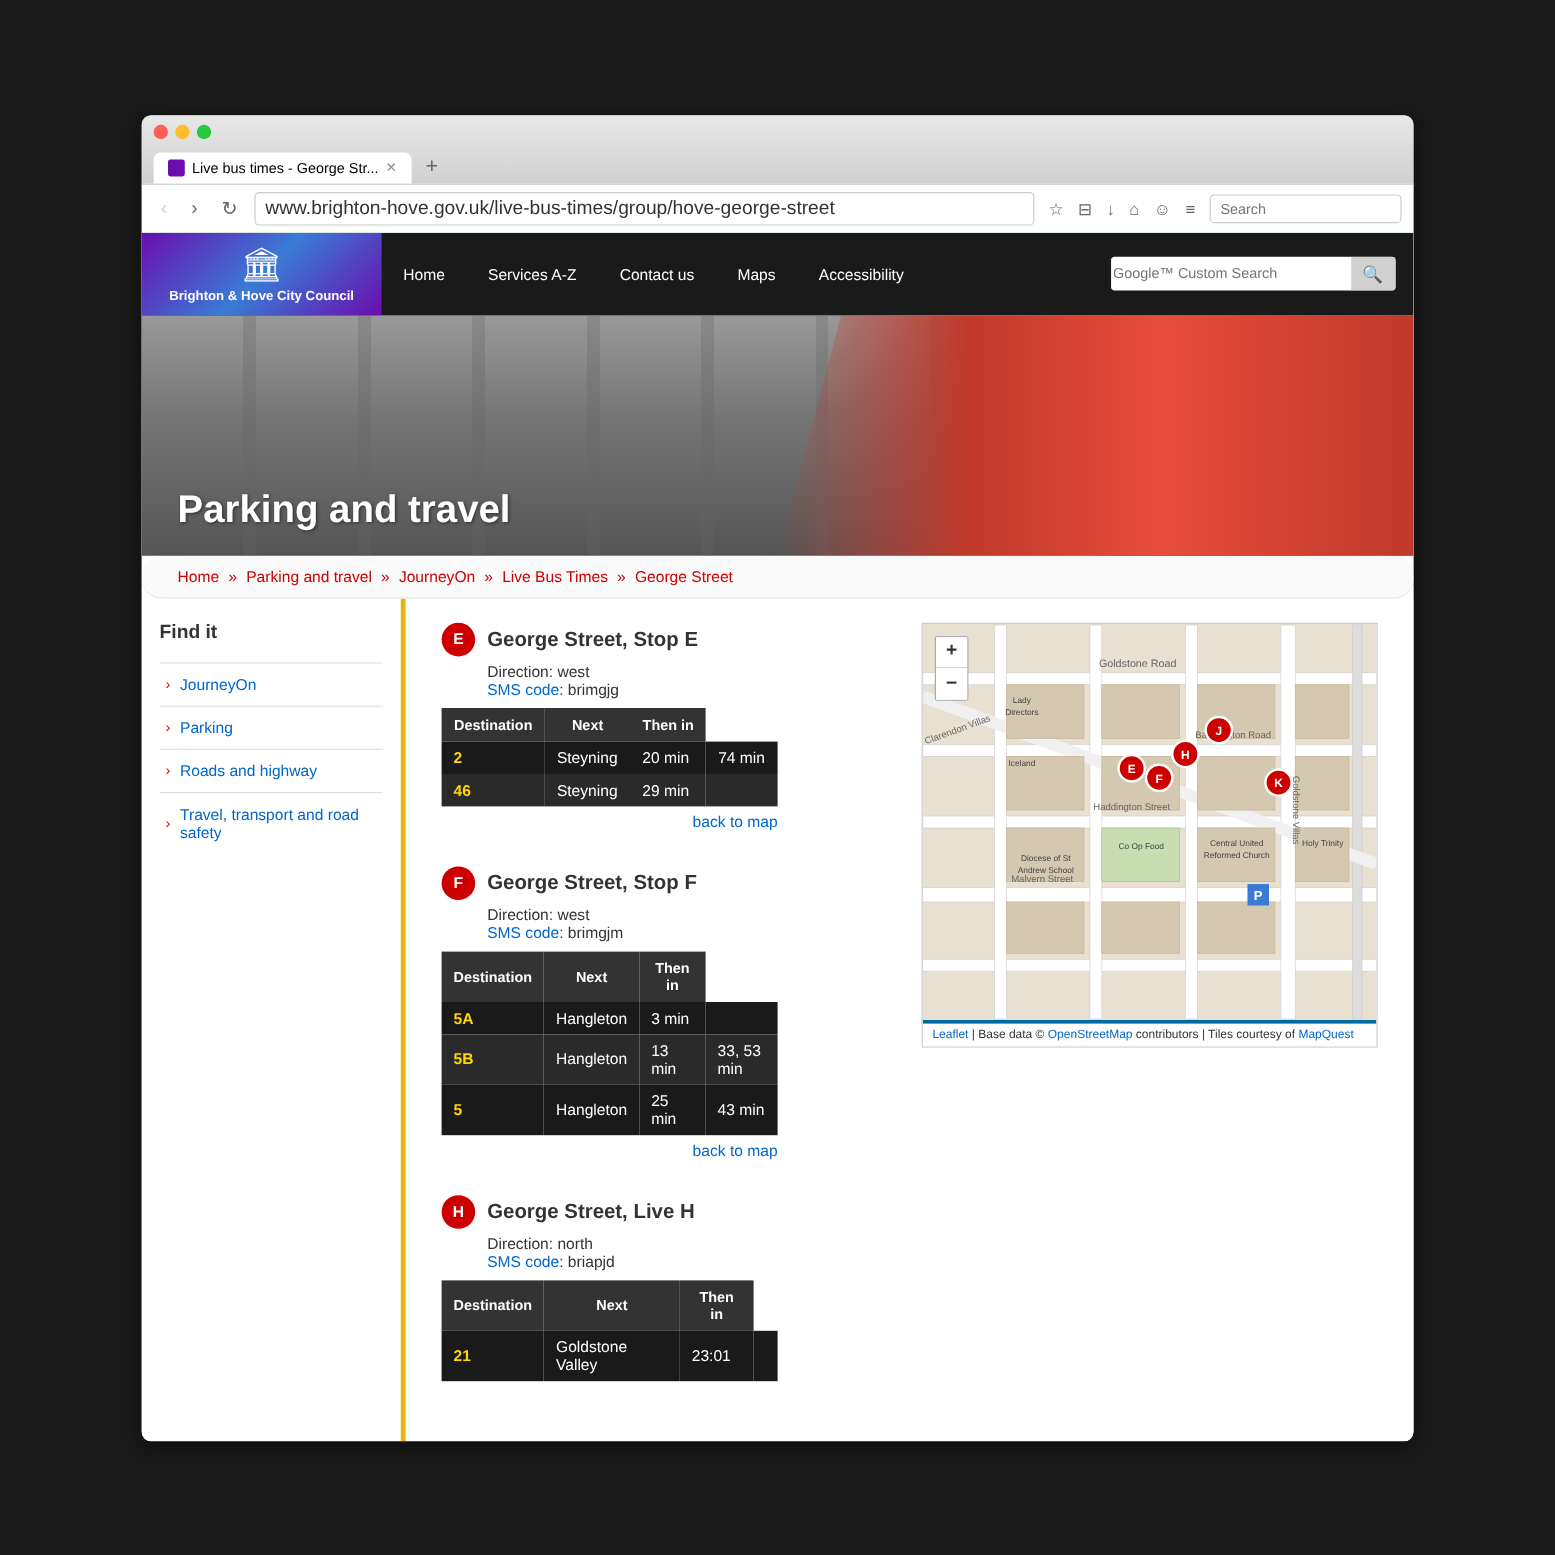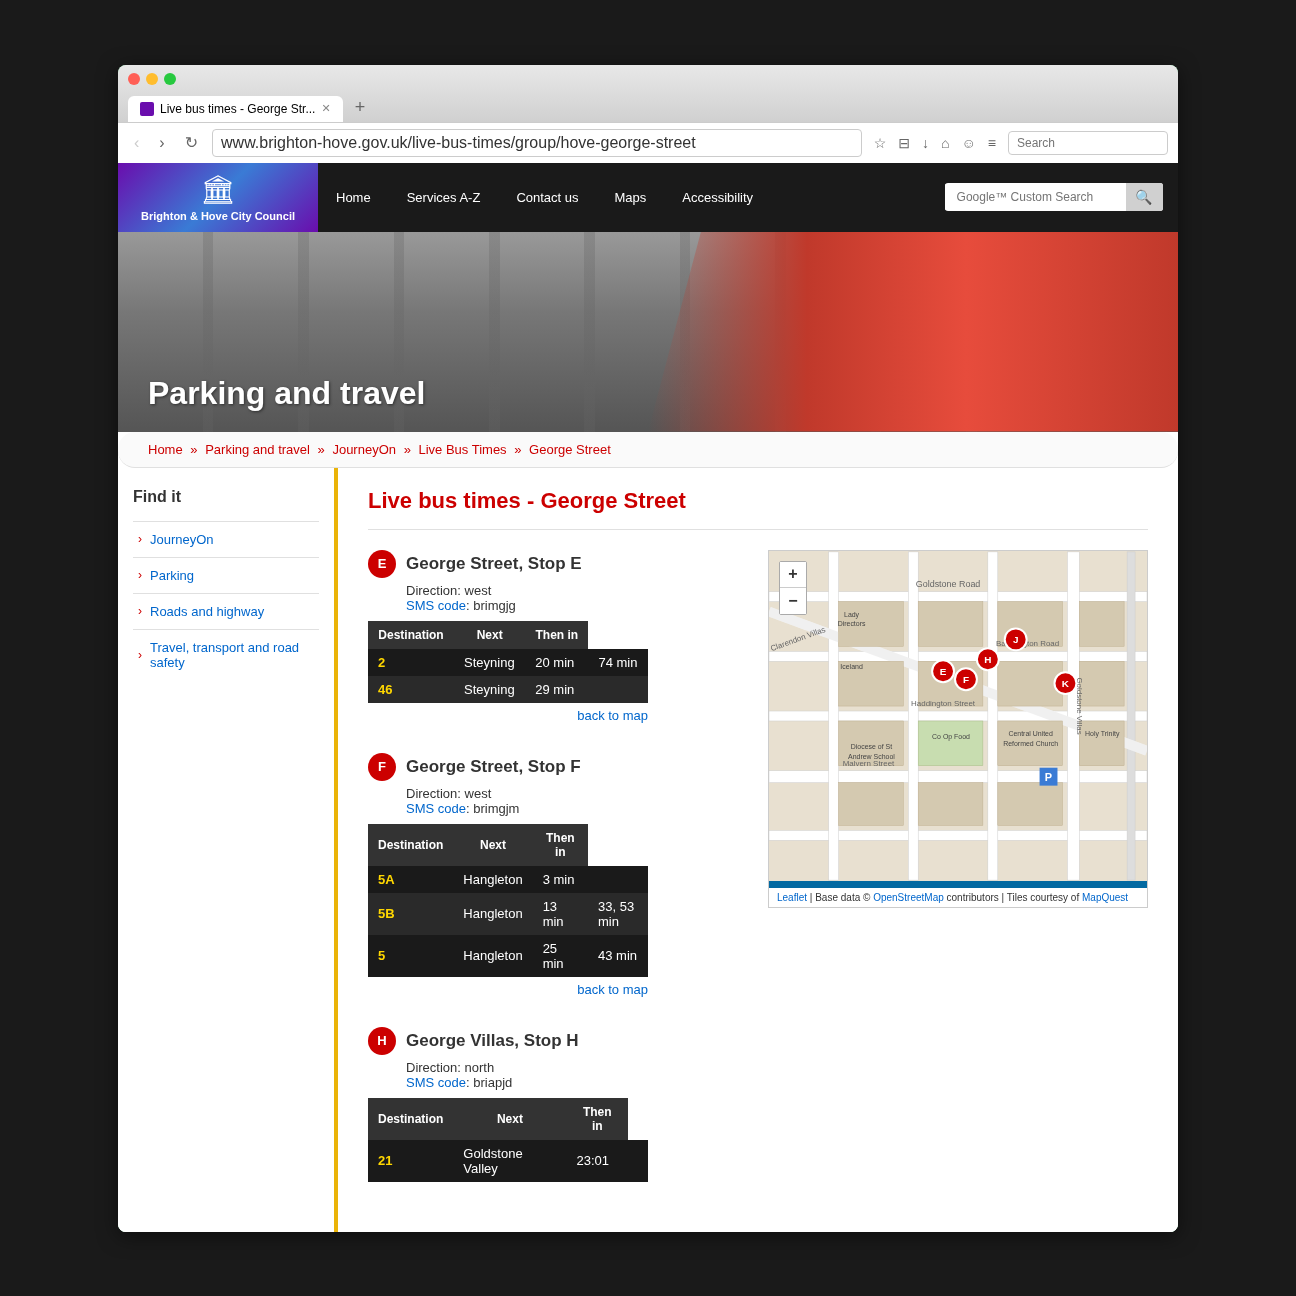--- a/index.html
+++ b/index.html
@@ -135,23 +135,23 @@
     }
     .google-search-box {
       display: flex;
       align-items: center;
       background: white;
       border-radius: 3px;
       overflow: hidden;
     }
     .google-search-input {
       border: none;
-      padding: 6px 12px;
+      padding: 6px 2px;
       font-size: 12px;
-      width: 181px;
+      width: 200px;
       outline: none;
       color: #999;
     }
     .google-search-btn {
       background: #d0d0d0;
       border: none;
       padding: 6px 10px;
       cursor: pointer;
       font-size: 14px;
       color: #333;
@@ -387,21 +387,21 @@
       background: white;
       color: #333;
       border-bottom: 1px solid #ccc;
     }
     .map-btn:last-child { border-bottom: none; }
     .map-footer {
       background: white;
       padding: 4px 8px;
       font-size: 10px;
       color: #333;
-      border-top: 7px solid #0369a1;
+      border-top: 3px solid #0369a1;
     }
     .map-footer a { color: #0066cc; text-decoration: none; }
     
   </style>
 </head>
 <body>
 
 <div class="browser-window">
 
   <div class="browser-chrome">
@@ -493,21 +493,20 @@
           <span class="sidebar-chevron">›</span>
           <a class="sidebar-link">Roads and highway</a>
         </div>
         <div class="sidebar-item">
           <span class="sidebar-chevron">›</span>
           <a class="sidebar-link">Travel, transport and road safety</a>
         </div>
       </div>
 
       <div class="content-area">
-        <h1 class="page-title">Live bus times - George Street</h1>
 
         <div class="stop-and-map">
 
           <div class="stops-list">
 
             <div class="stop-section">
               <div class="stop-header">
                 <div class="stop-badge">E</div>
                 <div class="stop-name">George Street, Stop E</div>
               </div>
@@ -582,21 +581,21 @@
                     <td>43 min</td>
                   </tr>
                 </tbody>
               </table>
               <a href="#" class="back-to-map">back to map</a>
             </div>
 
             <div class="stop-section">
               <div class="stop-header">
                 <div class="stop-badge">H</div>
-                <div class="stop-name">George Villas, Stop H</div>
+                <div class="stop-name">George Street, Live H</div>
               </div>
               <div class="stop-meta">
                 <div>Direction: north</div>
                 <div>
                   <a class="sms-code-link">SMS code</a>: <span>briapjd</span>
                 </div>
               </div>
               <table class="bus-table">
                 <thead>
                   <tr>

